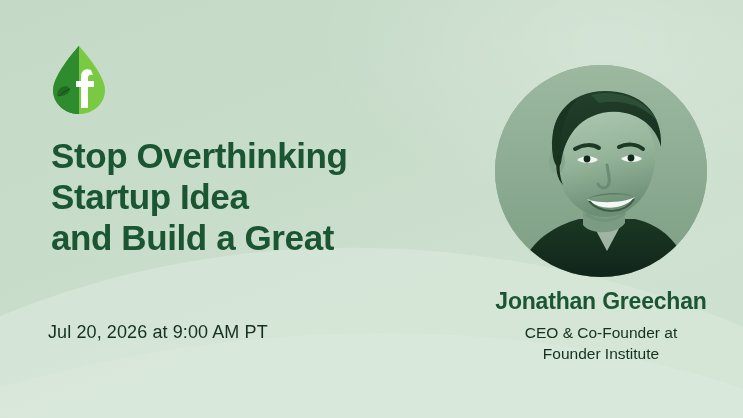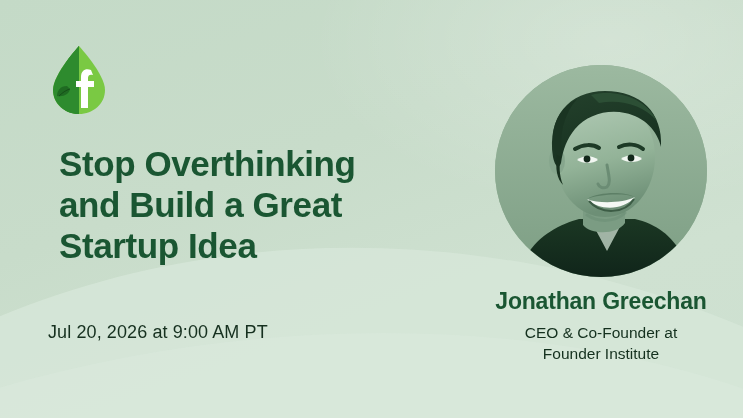--- a/index.html
+++ b/index.html
@@ -54,21 +54,21 @@
   .headline {
     position: absolute;
     left: 47px;
     top: 132px;
     width: 390px;
     color: #1a5632;
     font-size: 35px;
     line-height: 1.17;
     font-weight: bold;
     letter-spacing: -0.4px;
-    margin: 12px;
+    margin: 4px;
   }
   .headline .ln { display: block; }
 
   .event-date {
     position: absolute;
     left: 48px;
     top: 322px;
     color: #16301f;
     font-size: 18px;
     letter-spacing: 0.1px;
@@ -142,22 +142,22 @@
 
       <path d="M20 42 C13 42 10 47 10 52 C17 53 22 50 23 45 Z" fill="#1f6b22"></path>
       <path d="M23 45 C19 46 15 49 12 52" stroke="#164f19" stroke-width="1" fill="none"></path>
 
       <path d="M44 26 C39 24 34 26 34 33 L34 37 L29 37 L29 43 L34 43 L34 64 L41 64 L41 43 L47 43 L47 37 L41 37 L41 34 C41 31 43 30 46 31 Z" fill="#ffffff"></path>
     </svg>
   </div>
 
   <h1 class="headline">
     <span class="ln">Stop Overthinking</span>
+    <span class="ln">Startup Idea</span>
     <span class="ln">and Build a Great</span>
-    <span class="ln">Startup Idea</span>
   </h1>
 
   <div class="event-date">Jul 20, 2026 at 9:00 AM PT</div>
 
   <div class="portrait">
     <svg viewBox="0 0 212 212" aria-hidden="true">
       <defs>
         <linearGradient id="bgG" x1="0" y1="0" x2="0" y2="1">
           <stop offset="0%" stop-color="#9cb9a0"></stop>
           <stop offset="100%" stop-color="#7d9e84"></stop>

